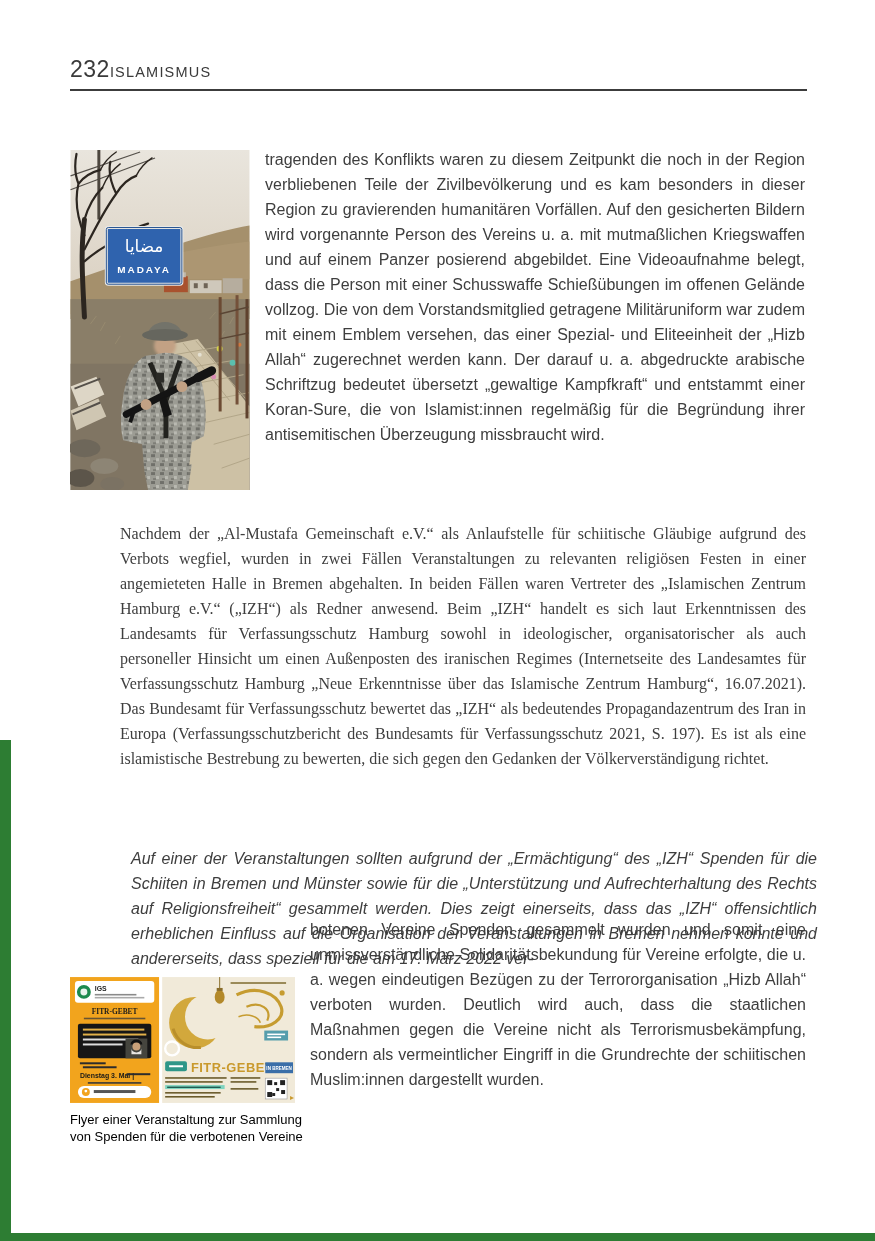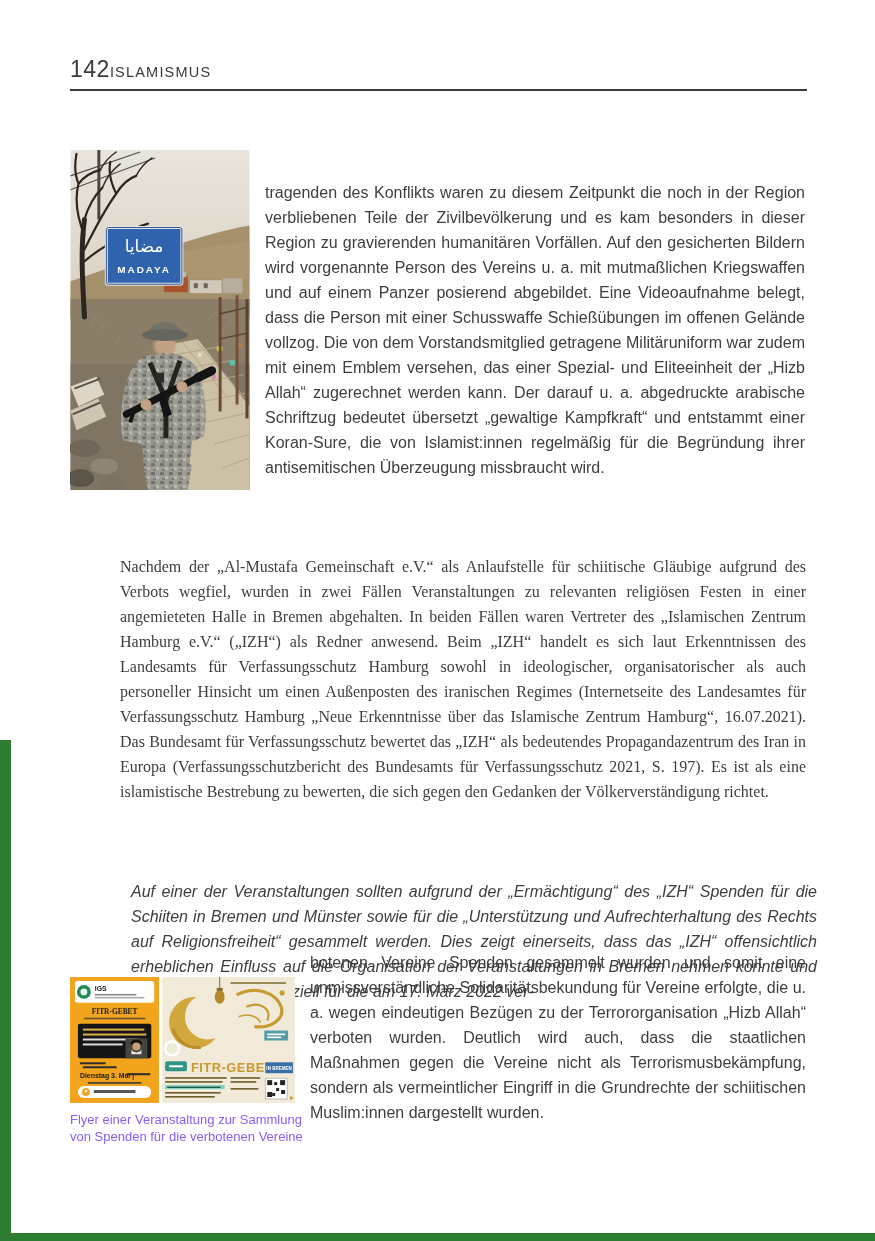--- a/index.html
+++ b/index.html
@@ -2,40 +2,40 @@
 <html lang="de"><head>
 <meta charset="utf-8">
 <style>
   html,body{margin:0;padding:0;background:#fff;}
   .page{position:relative;width:875px;height:1241px;background:#ffffff;overflow:hidden;
         font-family:"Liberation Sans",sans-serif;color:#3e3e3e;}
   .running-head{position:absolute;left:70px;top:56px;white-space:nowrap;}
   .page-num{font-size:23px;color:#3a3a3a;letter-spacing:0.5px;}
   .section-name{font-size:14.5px;color:#3a3a3a;letter-spacing:1.2px;margin-left:0;}
   .head-rule{position:absolute;left:70px;top:89px;width:737px;height:1.5px;background:#3c3c3c;}
-  .body-par{position:absolute;text-align:justify;font-size:16px;line-height:25px;color:#3e3e3e;margin-top:33px;}
+  .body-par{position:absolute;text-align:justify;font-size:16px;line-height:25px;color:#3e3e3e;}
   .par-1{left:265px;top:147px;width:540px;}
   .par-2{left:120px;top:521px;width:686px;font-family:Liberation Serif, serif;}
   .par-3a{left:131px;top:846px;width:686px;font-style:italic;}
   .par-3b{left:310px;top:917px;width:496px;}
   .photo-madaya{position:absolute;left:70px;top:150px;width:160px;height:340px;}
   .flyer{position:absolute;left:70px;top:977px;width:257px;height:126px;}
   .caption{position:absolute;left:70px;top:1111px;width:240px;font-size:13px;line-height:17px;
-           color:#8b5cf6;text-align:left;}
+           color:#000000;text-align:left;}
   .green-bar-vertical{position:absolute;left:0;top:740px;width:11px;height:493px;background:#2d7d33;}
   .green-bar-bottom{position:absolute;left:0;top:1233px;width:875px;height:8px;background:#2d7d33;}
   svg{display:block;}
 </style>
 </head>
 <body>
 
 <div class="page">
 
   <div class="running-head">
-    <span class="page-num">142</span><span class="section-name">ISLAMISMUS</span>
+    <span class="page-num">232</span><span class="section-name">ISLAMISMUS</span>
   </div>
   <div class="head-rule"></div>
 
   <div class="photo-madaya">
     <svg width="180" height="340" viewBox="0 0 180 342">
       <defs>
         <linearGradient id="sky" x1="0" y1="0" x2="0" y2="1">
           <stop offset="0" stop-color="#e9e5dd"></stop>
             <stop offset="1" stop-color="#d9cfbf"></stop>
         </linearGradient>

